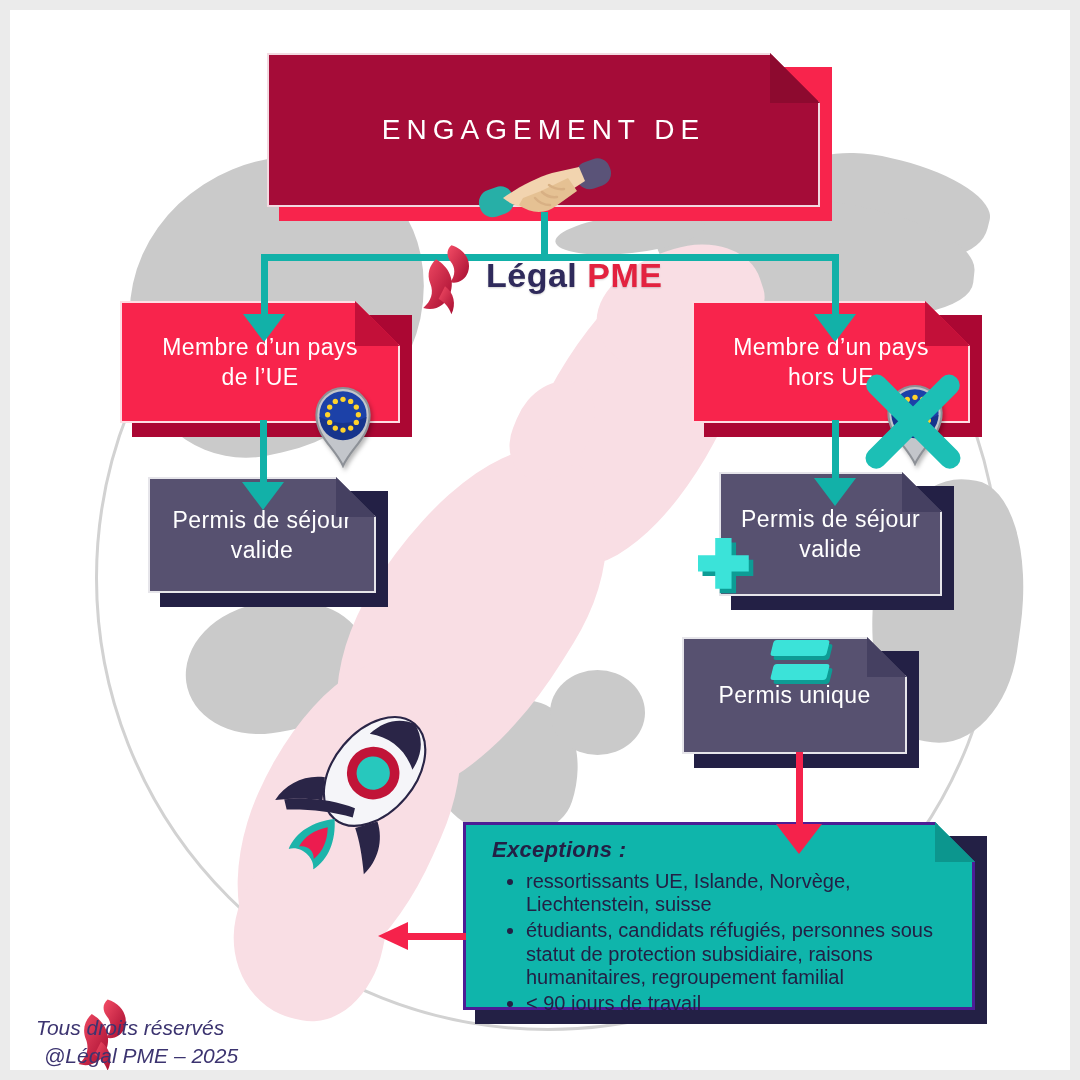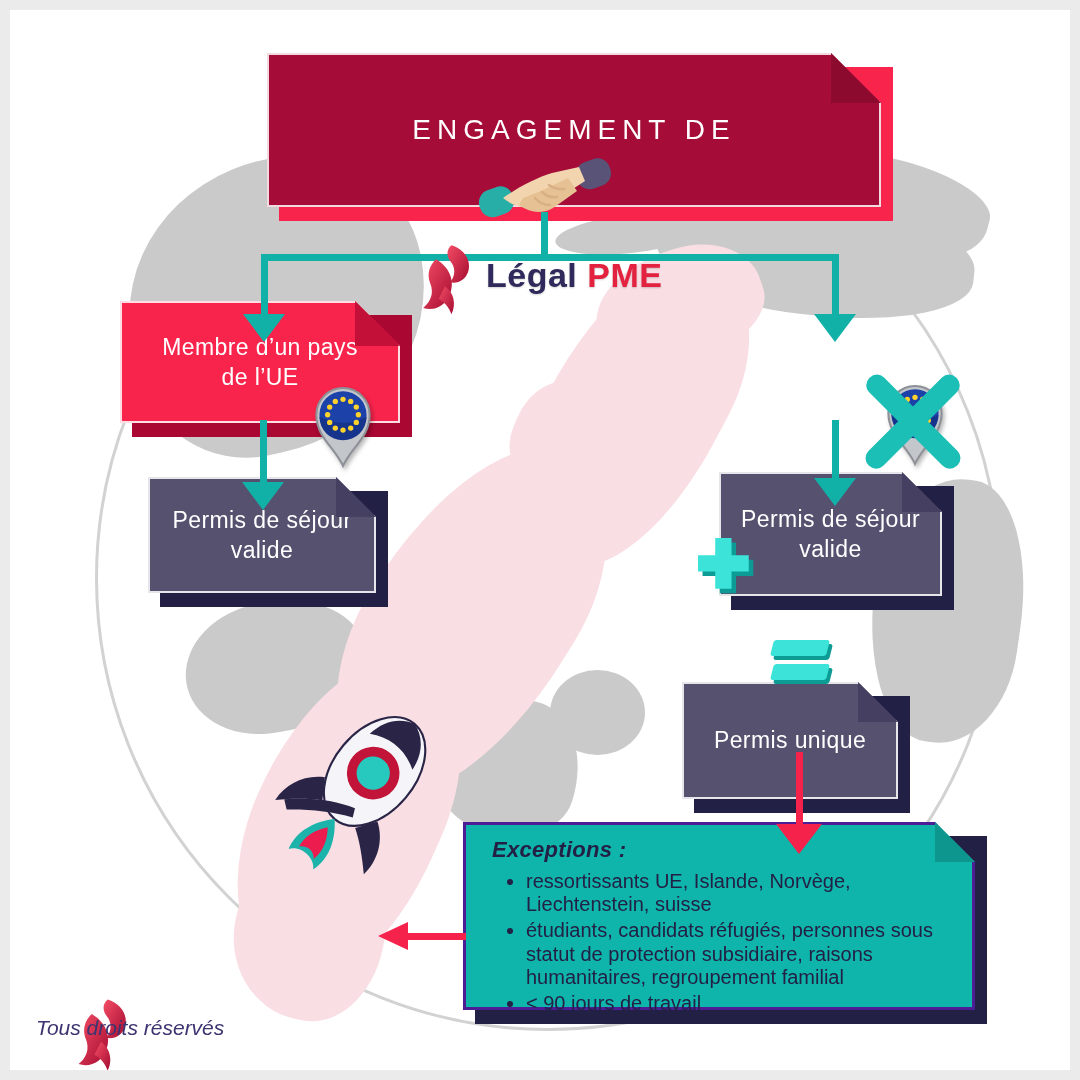--- a/index.html
+++ b/index.html
@@ -65,57 +65,64 @@
   <div class="continent" style="left:540px;top:660px;width:95px;height:85px;border-radius:50%;"></div>
   <div class="continent" style="left:545px;top:205px;width:150px;height:38px;border-radius:50%;transform:rotate(-6deg);"></div>
 
   <div class="pinkshape" style="left:540px;top:235px;width:170px;height:330px;border-radius:48% 52% 45% 55%/60% 40% 55% 45%;transform:rotate(28deg);"></div>
   <div class="pinkshape" style="left:585px;top:240px;width:170px;height:115px;border-radius:55% 45% 60% 40%/50% 50% 45% 55%;transform:rotate(-18deg);"></div>
   <div class="pinkshape" style="left:360px;top:420px;width:200px;height:380px;border-radius:48% 52% 45% 55%/58% 42% 55% 45%;transform:rotate(32deg);"></div>
   <div class="pinkshape" style="left:245px;top:640px;width:185px;height:340px;border-radius:50% 50% 45% 55%/55% 45% 52% 48%;transform:rotate(24deg);"></div>
   <div class="pinkshape" style="left:225px;top:830px;width:150px;height:180px;border-radius:50% 50% 45% 55%/55% 45% 50% 50%;transform:rotate(12deg);"></div>
   <div class="pinkshape" style="left:505px;top:368px;width:75px;height:105px;border-radius:60% 40% 55% 45%/55% 45% 60% 40%;transform:rotate(22deg);"></div>
 
-  <div class="docbox" style="--face:#A50C38;--fold:#8D0A2F;--sh:#F8244C;--cut:50px;left:257px;top:43px;width:614px;height:154px;">
+  <div class="docbox" style="--face:#A50C38;--fold:#8D0A2F;--sh:#F8244C;--cut:50px;left:257px;top:43px;width:553px;height:154px;">
     <div class="shadow"></div>
     <div class="face">
       <div class="title-label">
         <div>ENGAGEMENT DE</div>
       </div>
     </div>
     <div class="fold"></div>
   </div>
 
   <div class="docbox" style="--face:#F8244C;--fold:#C31039;--sh:#AB0733;--cut:45px;left:110px;top:291px;width:280px;height:122px;">
     <div class="shadow"></div>
     <div class="face" style="padding:0 36px;">
       <div class="label">Membre d’un pays de l’UE</div>
     </div>
     <div class="fold"></div>
   </div>
 
+  <div class="docbox" style="--face:#F8244C;--fold:#C31039;--sh:#AB0733;--cut:45px;left:682px;top:291px;width:278px;height:122px;">
+    <div class="shadow"></div>
+    <div class="face" style="padding:0 24px;">
+      <div class="label">Membre d’un pays hors UE</div>
+    </div>
+    <div class="fold"></div>
+  </div>
 
   <div class="docbox" style="--face:#575170;--fold:#454061;--sh:#232045;--cut:40px;left:138px;top:467px;width:228px;height:116px;">
     <div class="shadow"></div>
     <div class="face" style="padding:0 8px;">
       <div class="label">Permis de séjour valide</div>
     </div>
     <div class="fold"></div>
   </div>
 
 
   <div class="docbox" style="--face:#575170;--fold:#454061;--sh:#232045;--cut:40px;left:709px;top:462px;width:223px;height:124px;">
     <div class="shadow"></div>
     <div class="face" style="padding:0 8px;">
       <div class="label">Permis de séjour valide</div>
     </div>
     <div class="fold"></div>
   </div>
 
-  <div class="docbox" style="--face:#575170;--fold:#454061;--sh:#232045;--cut:40px;left:672px;top:672px;width:192px;height:117px;padding-left:24px;">
+  <div class="docbox" style="--face:#575170;--fold:#454061;--sh:#232045;--cut:40px;left:672px;top:627px;width:225px;height:117px;">
     <div class="shadow"></div>
     <div class="face">
       <div class="label nowrap">Permis unique</div>
     </div>
     <div class="fold"></div>
   </div>
 
 
   <div class="docbox" style="--face:#0FB5AB;--fold:#0C968E;--sh:#232045;--cut:40px;left:453px;top:812px;width:512px;height:188px;">
     <div class="shadow"></div>
@@ -243,15 +250,16 @@
           <stop offset="0" stop-color="#F44D66"></stop>
           <stop offset="1" stop-color="#A50C30"></stop>
         </linearGradient>
       </defs>
     <path d="M60,2 C80,8 92,26 86,44 C82,56 70,63 58,60 C66,50 67,38 59,28 C52,19 52,9 60,2 Z" fill="url(#gB)"></path>
     <path d="M36,24 C56,36 66,56 58,78 C52,96 34,106 16,100 C28,90 33,77 27,62 C21,47 26,33 36,24 Z" fill="url(#gB)"></path>
     <path d="M50,66 C64,76 68,94 60,110 C56,98 48,90 40,86 Z" fill="url(#gB)"></path>
   </svg>
   <div class="footer-text">
     <div>Tous droits réservés</div>
+    <div class="l2">@Légal PME – 2025</div>
   </div>
 
 </div>
 
 </body></html>

